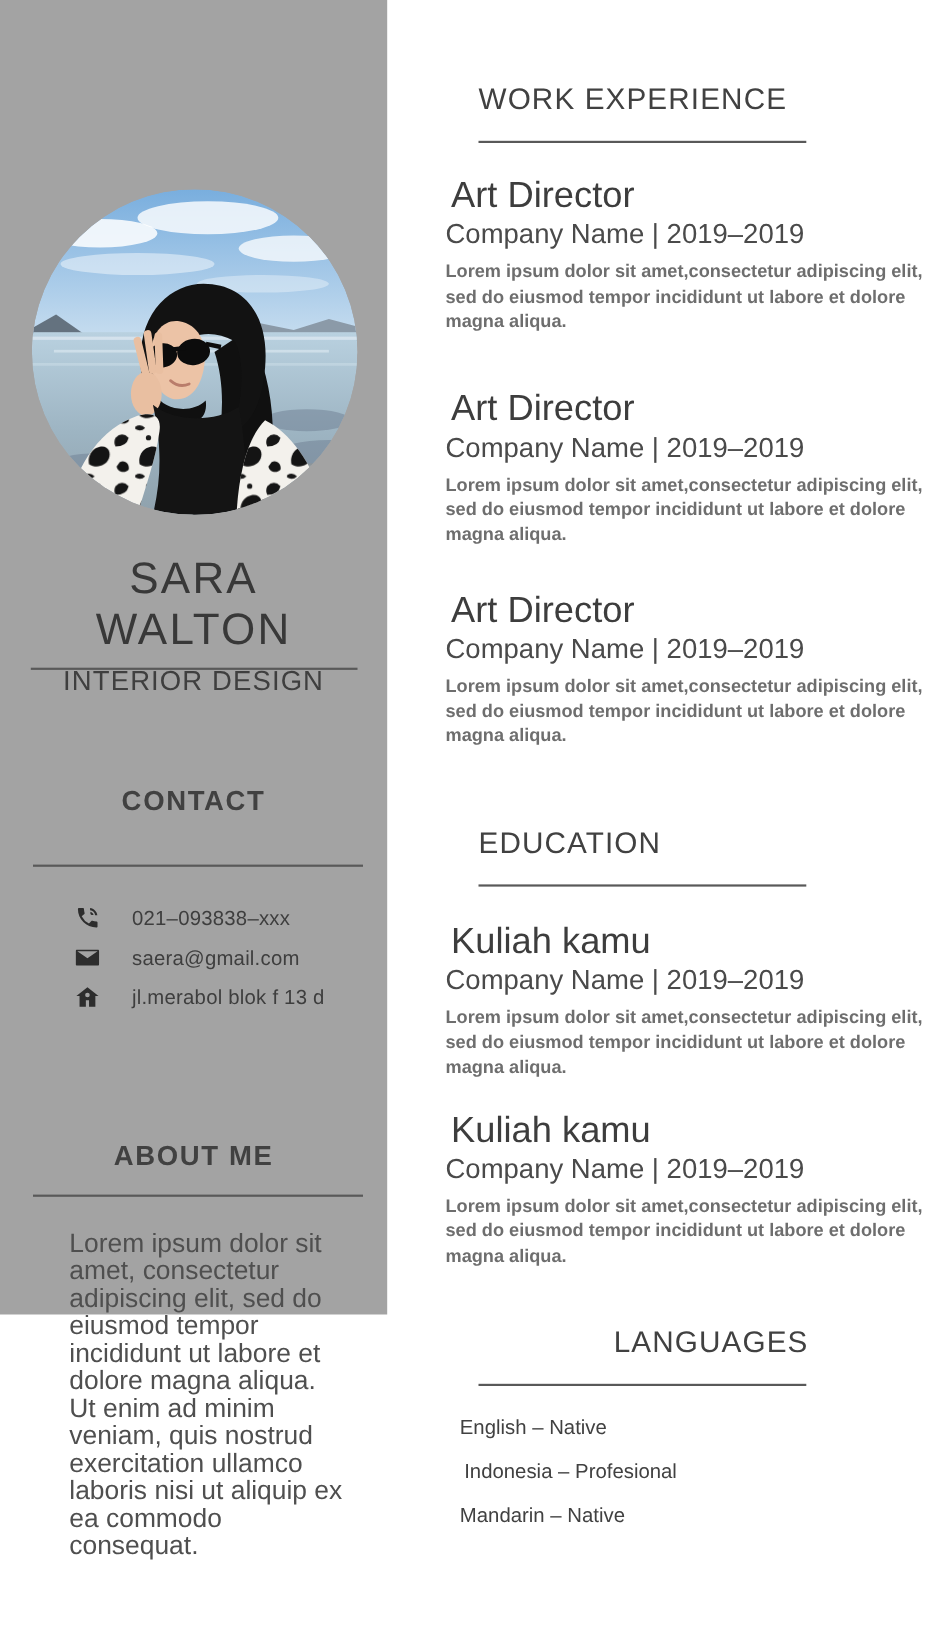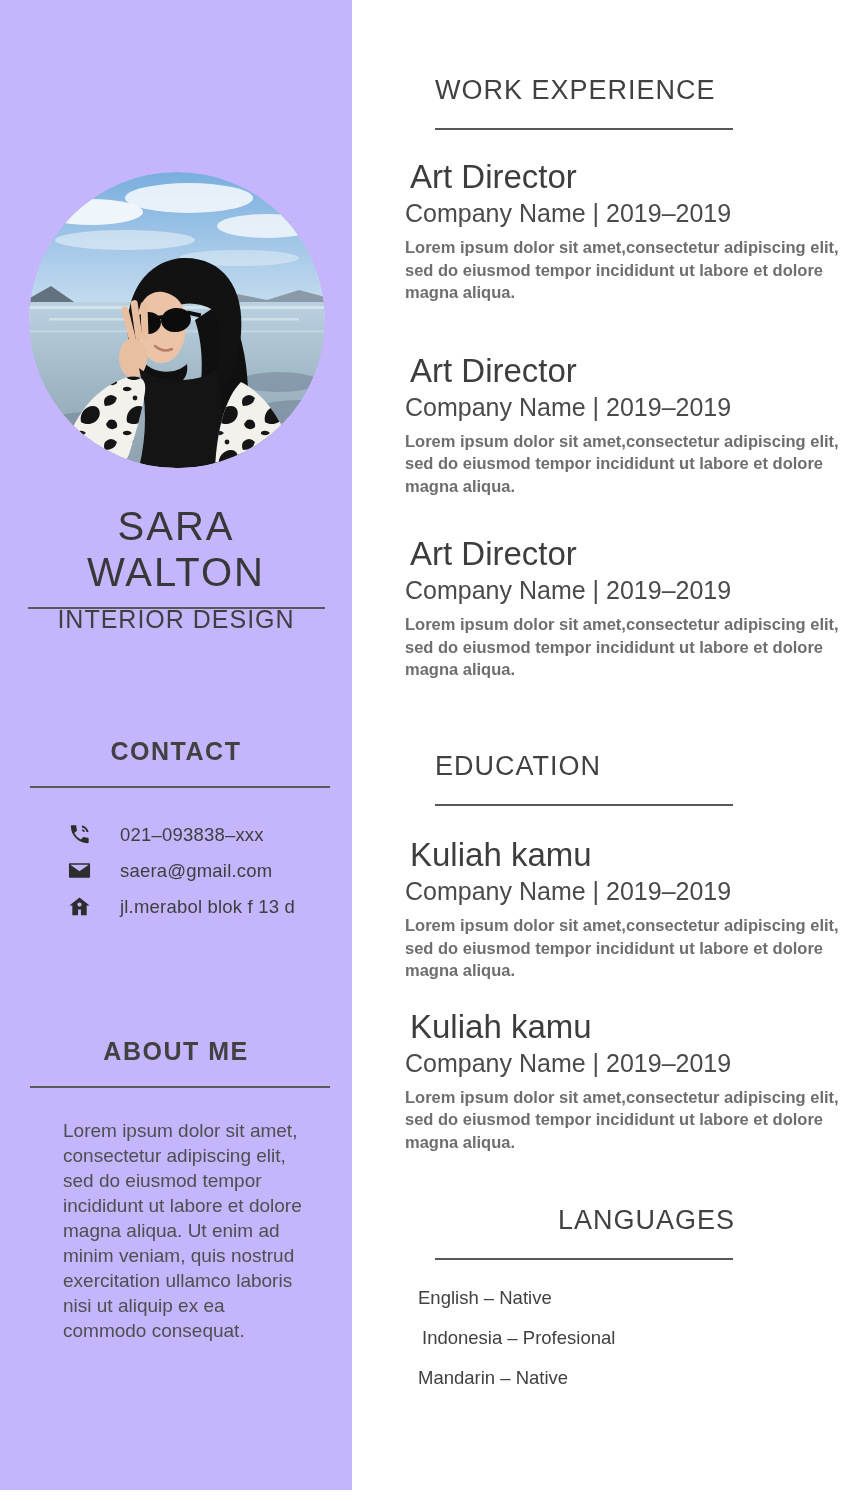--- a/index.html
+++ b/index.html
@@ -2,50 +2,50 @@
 <html><head>
 <meta charset="utf-8">
 <style>
   * { margin:0; padding:0; box-sizing:border-box; }
   html,body { background:#ffffff; }
   .page {
     position:relative; width:844px; height:1501px; background:#ffffff;
     font-family:"Liberation Sans", sans-serif; color:#3d3d3d; overflow:hidden;
   }
   
-  .sidebar { position:absolute; left:0; top:0; width:352px; height:1490px; background:#c4b5fd; }
+  .sidebar { position:absolute; left:0; top:0; width:352px; height:1195px; background:#a3a3a3; }
   .photo-wrap { position:absolute; left:29px; top:172px; width:296px; height:296px; border-radius:50%; overflow:hidden; }
   .photo-wrap svg { display:block; }
   .name {
     position:absolute; left:0; top:503px; width:352px; text-align:center;
     font-size:40px; letter-spacing:2px; line-height:46px; color:#383838;
     white-space:pre-line; font-weight:400;
   }
   .rule { position:absolute; height:2px; background:#595959; }
   .rule-name { left:28px; top:607px; width:297px; }
   .job-title {
     position:absolute; left:0; top:605px; width:352px; text-align:center;
     font-size:25px; letter-spacing:1px; color:#3f3f3f;
   }
   .side-heading {
     position:absolute; left:0; width:352px; text-align:center;
     font-size:25px; letter-spacing:1.5px; color:#414141;
   }
-  .heading-contact { top:737px; }
+  .heading-contact { top:714px; }
   .heading-about { top:1037px; }
   .rule-contact { left:30px; top:786px; width:300px; }
   .rule-about { left:30px; top:1086px; width:300px; }
   .contact-list { position:absolute; left:68px; top:823px; width:270px; }
   .contact-item { display:flex; align-items:center; margin-bottom:13px; }
   .contact-item .ci-icon { width:23px; height:23px; flex:0 0 23px; margin-right:29px; }
   .contact-item .ci-icon svg { display:block; width:23px; height:23px; fill:#2d2d2d; }
   .contact-item .ci-text { font-size:18.5px; color:#3e3e3e; letter-spacing:0.2px; }
   .about-text {
     position:absolute; left:63px; top:1118px; width:250px;
-    font-size:19px; line-height:25px; color:#4f4f4f;
+    font-size:24px; line-height:25px; color:#4f4f4f;
   }
   
   .main-section { position:absolute; left:405px; width:440px; }
   .sec-work { top:72px; }
   .sec-edu { top:748px; }
   .sec-lang { top:1202px; }
   .sec-heading {
     width:298px; margin-left:30px; font-size:27px; letter-spacing:1px;
     color:#414141; font-weight:400; line-height:36px;
   }

